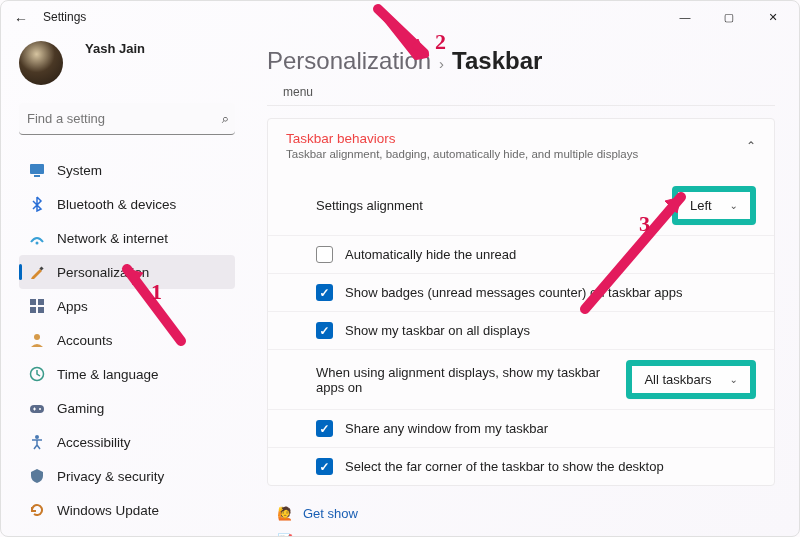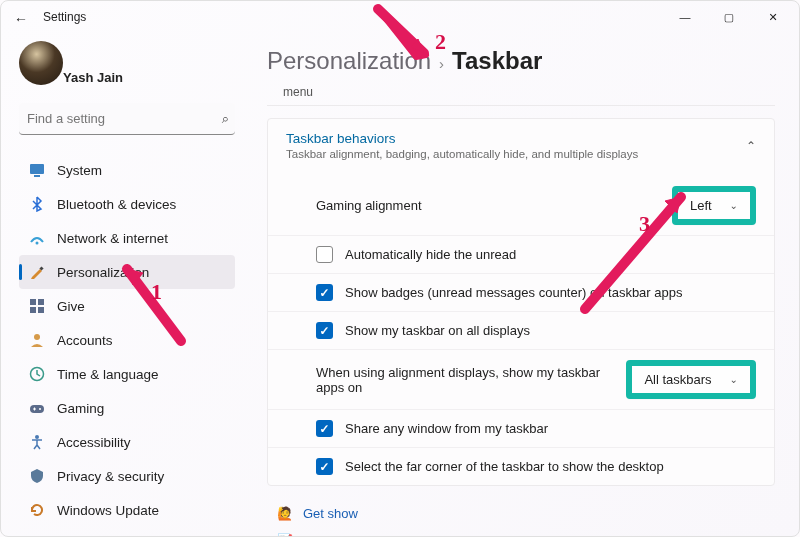--- a/index.html
+++ b/index.html
@@ -9,21 +9,21 @@
   
   .titlebar { height: 32px; display: flex; align-items: center; padding: 0 4px; }
   .back-btn { width: 32px; height: 32px; display: flex; align-items: center; justify-content: center; font-size: 14px; color: #222; cursor: pointer; }
   .app-title { font-size: 12px; color: #222; margin-left: 6px; }
   .win-controls { margin-left: auto; display: flex; }
   .win-btn { width: 44px; height: 32px; display: flex; align-items: center; justify-content: center; font-size: 11px; color: #222; }
   
   .body-area { display: flex; position: absolute; top: 40px; left: 0; right: 0; bottom: 0; }
   
   .sidebar { width: 242px; padding: 0 8px 0 18px; }
-  .user-row { display: flex; align-items: flex-end; gap: 0; margin-bottom: 18px; }
+  .user-row { display: flex; align-items: flex-start; gap: 22px; margin-bottom: 18px; }
   .avatar { width: 44px; height: 44px; border-radius: 50%; background: radial-gradient(circle at 40% 30%, #d6c4a0 0%, #4a3825 45%, #251b12 100%); }
   .user-name { font-size: 13px; font-weight: 600; color: #222; }
   
   .search-box { display: flex; align-items: center; border-bottom: 1px solid #888; height: 32px; padding: 0 6px; margin-bottom: 18px; border-radius: 4px; background: #fbfafc; }
   .search-input { flex: 1; border: none; outline: none; font-size: 13px; background: transparent; color: #404040; }
   .search-icon { font-size: 13px; color: #444; }
   
   .nav-item { display: flex; align-items: center; gap: 12px; height: 34px; padding: 0 10px; font-size: 13.5px; color: #222; border-radius: 4px; cursor: pointer; position: relative; }
   .nav-item.selected { background: #ece9ee; }
   .nav-item.selected::before { content: ""; position: absolute; left: 0; top: 9px; bottom: 9px; width: 3px; background: #0067c0; border-radius: 2px; }
@@ -31,21 +31,21 @@
   
   .main { flex: 1; padding: 0 24px 0 24px; overflow: hidden; }
   .breadcrumb { display: flex; align-items: baseline; gap: 8px; font-size: 24px; color: #6b6870; margin: 6px 0 10px 0; }
   .breadcrumb .current { font-weight: 600; color: #222; }
   .crumb-sep { font-size: 15px; color: #888; }
   
   .truncated { font-size: 12px; color: #555; padding: 0 0 6px 16px; border-bottom: 1px solid #eceaec; }
   
   .section { margin-top: 12px; border: 1px solid #eceaec; border-radius: 4px; background: #fdfcfd; }
   .section-head { display: flex; align-items: center; padding: 12px 18px; }
-  .section-title { font-size: 13.5px; color: #0369a1; font-weight: 400; }
+  .section-title { font-size: 13.5px; color: #ef4444; font-weight: 400; }
   .section-sub { font-size: 11.5px; color: #6b6b6b; margin-top: 2px; }
   .chev-up { margin-left: auto; font-size: 12px; color: #555; }
   
   .row { display: flex; align-items: center; padding: 10px 18px 10px 48px; font-size: 13px; color: #222; border-top: 1px solid #f1eff1; }
   .row.first { border-top: none; padding-top: 14px; }
   .row .label { flex: 1; }
   
   .dropdown { display: flex; align-items: center; gap: 18px; border: 6px solid #14b8a6; background: #fefefe; border-radius: 4px; padding: 6px 12px; font-size: 13px; color: #222; box-shadow: 0 1px 1px rgba(0,0,0,0.02); }
   .dropdown .dd-chev { font-size: 10px; color: #555; }
   
@@ -127,21 +127,21 @@
           </div>
           <div class="nav-item">
             <span class="nav-icon">
               <svg width="16" height="16">
                 <rect x="1" y="1" width="6" height="6" fill="#5b6b8a"></rect>
                 <rect x="9" y="1" width="6" height="6" fill="#5b6b8a"></rect>
                 <rect x="1" y="9" width="6" height="6" fill="#5b6b8a"></rect>
                 <rect x="9" y="9" width="6" height="6" fill="#5b6b8a"></rect>
               </svg>
             </span>
-            <span>Give</span>
+            <span>Apps</span>
           </div>
           <div class="nav-item">
             <span class="nav-icon">
               <svg width="16" height="16">
                 <circle cx="8" cy="5" r="3" fill="#d69a4a"></circle>
                 <path d="M2 15 Q8 9 14 15 Z" fill="#d69a4a"></path>
               </svg>
             </span>
             <span>Accounts</span>
           </div>
@@ -205,21 +205,21 @@
       <div class="section">
         <div class="section-head">
           <div>
             <div class="section-title">Taskbar behaviors</div>
             <div class="section-sub">Taskbar alignment, badging, automatically hide, and multiple displays</div>
           </div>
           <div class="chev-up">⌃</div>
         </div>
 
         <div class="row first">
-          <span class="label">Gaming alignment</span>
+          <span class="label">Settings alignment</span>
           <div class="dropdown">
             <span>Left</span>
             <span class="dd-chev">⌄</span>
           </div>
         </div>
 
         <div class="row">
           <span class="checkbox unchecked"></span>
           <span class="label">Automatically hide the unread</span>
         </div>

